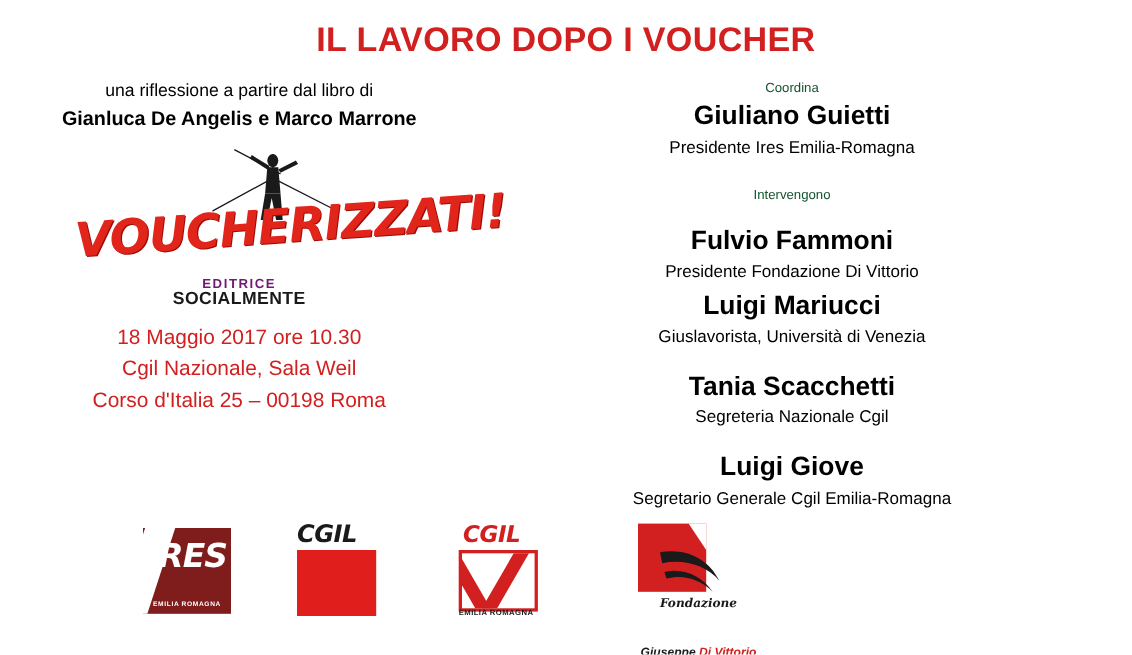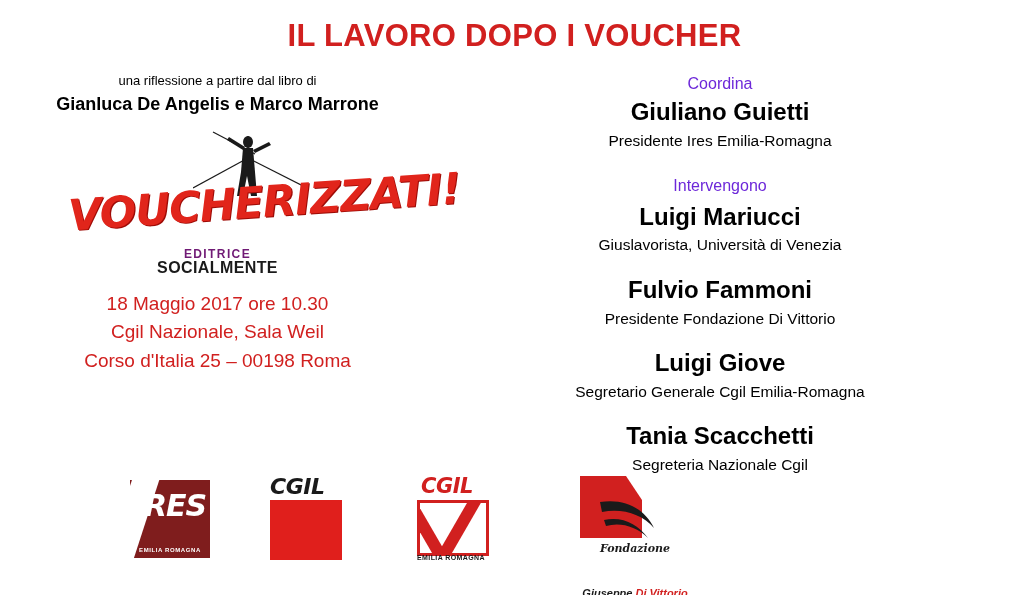--- a/index.html
+++ b/index.html
@@ -36,21 +36,21 @@
 
   
   .left-col {
     position: absolute;
     top: 72px;
     left: 20px;
     width: 395px;
     text-align: center;
   }
   .subtitle-line1 {
-    font-size: 13px;
+    font-size: 16px;
     color: #000;
     line-height: 1.35;
   }
   .subtitle-authors {
     font-size: 18px;
     font-weight: bold;
     color: #000;
     line-height: 1.35;
     margin-top: 2px;
   }
@@ -115,22 +115,22 @@
 
   
   .right-col {
     position: absolute;
     top: 72px;
     left: 430px;
     width: 580px;
     text-align: center;
   }
   .role-label {
-    font-size: 16px;
-    color: #6d28d9;
+    font-size: 12px;
+    color: #14532d;
     line-height: 1.45;
   }
   .person-name {
     font-size: 24px;
     font-weight: bold;
     color: #000;
     line-height: 1.45;
   }
   .person-desc {
     font-size: 15.5px;
@@ -390,38 +390,38 @@
   </div>
 
   <div class="right-col">
 
     <div class="role-label">Coordina</div>
     <div class="person-name">Giuliano Guietti</div>
     <div class="person-desc">Presidente Ires Emilia-Romagna</div>
 
     <div class="role-label intervengono-label">Intervengono</div>
 
+    <div class="speaker-block">
+      <div class="person-name">Fulvio Fammoni</div>
+      <div class="person-desc">Presidente Fondazione Di Vittorio</div>
+    </div>
+
     <div class="speaker-block" style="margin-top:2px;">
       <div class="person-name">Luigi Mariucci</div>
       <div class="person-desc">Giuslavorista, Università di Venezia</div>
     </div>
 
     <div class="speaker-block">
-      <div class="person-name">Fulvio Fammoni</div>
-      <div class="person-desc">Presidente Fondazione Di Vittorio</div>
+      <div class="person-name">Tania Scacchetti</div>
+      <div class="person-desc">Segreteria Nazionale Cgil</div>
     </div>
 
     <div class="speaker-block">
       <div class="person-name">Luigi Giove</div>
       <div class="person-desc">Segretario Generale Cgil Emilia-Romagna</div>
-    </div>
-
-    <div class="speaker-block">
-      <div class="person-name">Tania Scacchetti</div>
-      <div class="person-desc">Segreteria Nazionale Cgil</div>
     </div>
   </div>
 
   <div class="logos">
 
     <div class="logo-ires">
       <div class="ires-slash"></div>
       <div class="ires-text">IRES</div>
       <div class="ires-sub">EMILIA ROMAGNA</div>
     </div>

